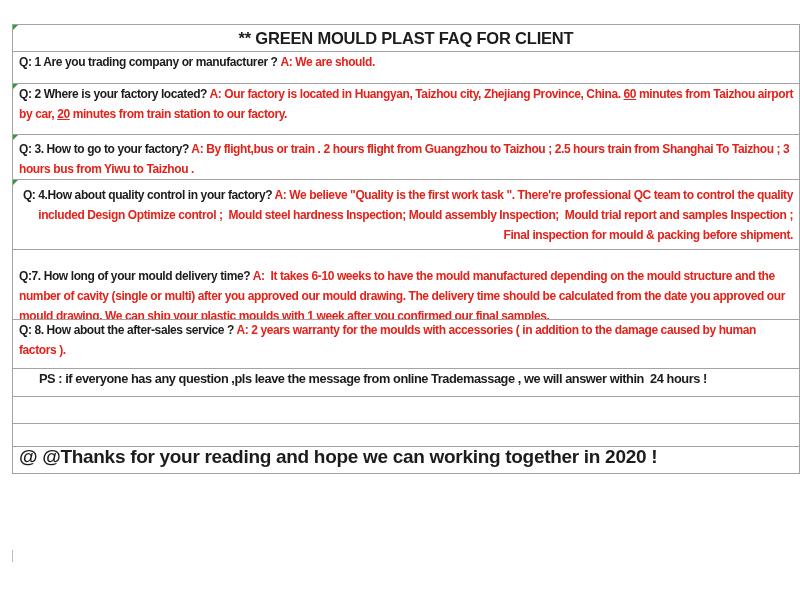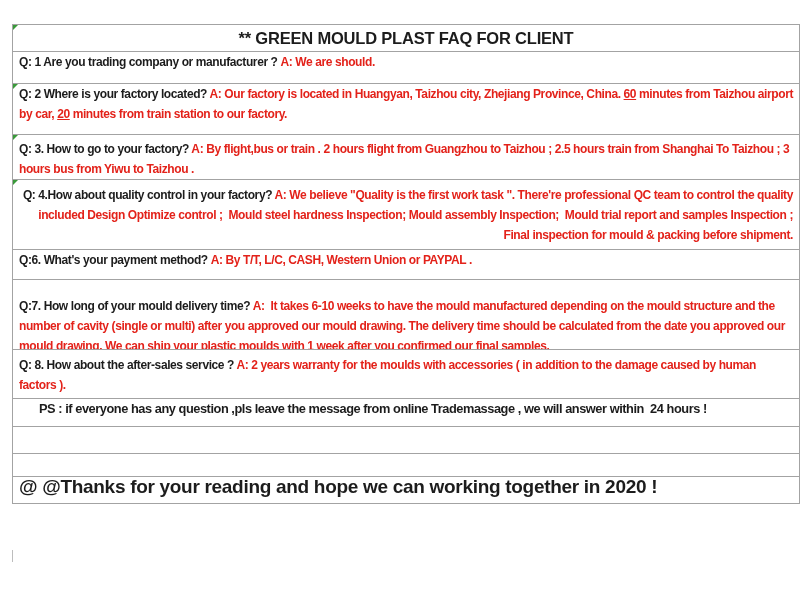--- a/index.html
+++ b/index.html
@@ -41,21 +41,21 @@
   .single .q,.single .a{white-space:pre;}
   
   .r-title{height:26px;display:flex;align-items:center;justify-content:center;}
   .r-q1{height:32px;}
   .r-q2{height:51px;padding-top:0;}
   .r-q3{height:45px;padding-top:4px;}
   .r-q4{height:70px;padding-top:5px;text-align:right;}
   .r-q5{height:43px;padding-top:2px;}
   .r-q6{height:30px;}
   .r-q7{height:70px;padding-top:16px;}
-  .r-q8{height:49px;padding-top:5px;}
+  .r-q8{height:49px;}
   .r-ps{height:28px;font-size:12.8px;letter-spacing:-0.45px;}
   .r-ps .q{font-size:12.8px;padding-left:20px;}
   .r-e1{height:27px;}
   .r-e2{height:23px;}
   .r-thx{height:27px;font-size:19px;letter-spacing:-0.3px;}
   .t-title{
     font-size:16.5px;
     letter-spacing:-0.2px;
     color:var(--ink);
     text-align:center;
@@ -101,24 +101,20 @@
       <span class="tri"></span>
       <span class="q">Q: 3. How to go to your factory? </span><span class="a">A: By flight,bus or train . 2 hours flight from Guangzhou to Taizhou ; 2.5 hours train from Shanghai To Taizhou ; 3 hours bus from Yiwu to Taizhou .</span>
     </div>
 
     <div class="row r-q4">
       <span class="tri"></span>
       <span class="q">Q: 4.How about quality control in your factory? </span><span class="a">A: We believe "Quality is the first work task ". There're professional QC team to control the quality included Design Optimize control ;  Mould steel hardness Inspection; Mould assembly Inspection;  Mould trial report and samples Inspection ; Final inspection for mould &amp; packing before shipment.</span>
     </div>
 
 
-    <div class="row r-q6 single">
-      <span class="q">Q:6. What's your payment method? </span>
-        <span class="a">A: By T/T, L/C, CASH, Western Union or PAYPAL .</span>
-    </div>
 
     <div class="row r-q7">
       <span class="q">Q:7. How long of your mould delivery time? </span><span class="a">A:  It takes 6-10 weeks to have the mould manufactured depending on the mould structure and the number of cavity (single or multi) after you approved our mould drawing. The delivery time should be calculated from the date you approved our mould drawing. We can ship your plastic moulds with 1 week after you confirmed our final samples.</span>
     </div>
 
     <div class="row r-q8">
       <span class="q">Q: 8. How about the after-sales service ? </span><span class="a">A: 2 years warranty for the moulds with accessories ( in addition to the damage caused by human factors ).</span>
     </div>
 
     <div class="row r-ps single">

